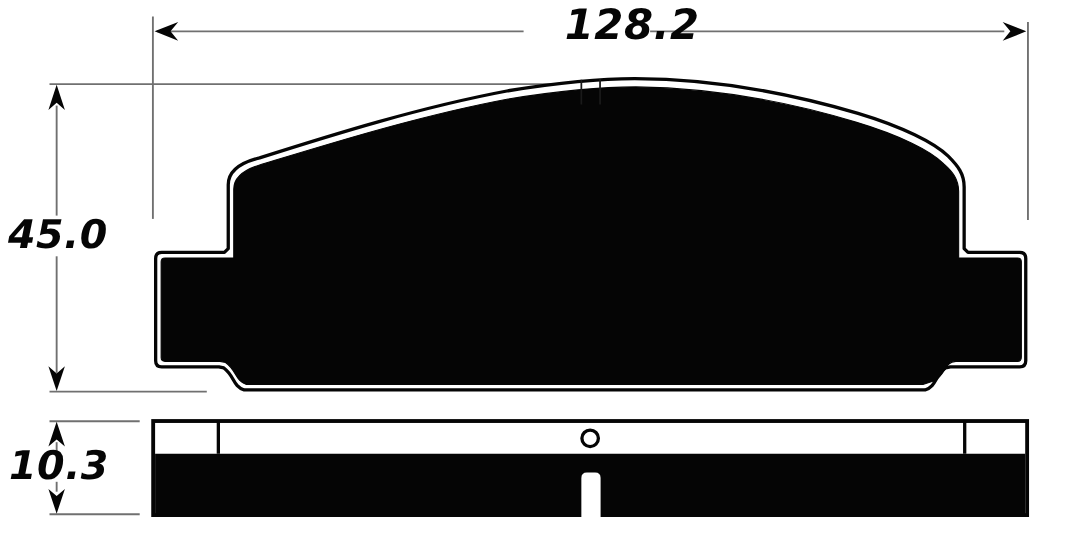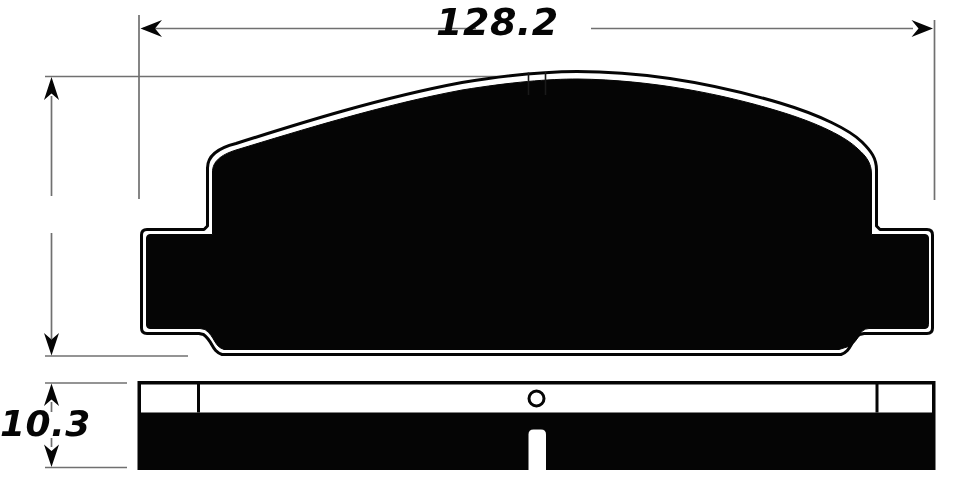--- a/index.html
+++ b/index.html
@@ -18,21 +18,21 @@
   .stage svg {
     position: absolute;
     left: 0;
     top: 0;
   }
   .dim-label {
     position: absolute;
     font-weight: bold;
     font-style: italic;
     color: #050505;
-    text-align: left;
+    text-align: right;
     line-height: 1;
     white-space: nowrap;
     letter-spacing: 0.5px;
   }
   .dim-label.w  { left: 436px; top: 3px;   width: 200px; font-size: 38px; }
   .dim-label.h  { left: 0px;   top: 196px; width: 98px;  font-size: 36px; }
   .dim-label.t  { left: 0px;   top: 406px; width: 99px;  font-size: 36px; }
 </style>
 </head>
 <body>
@@ -107,15 +107,16 @@
       <rect x="141" y="412.5" width="791" height="55.5" fill="#050505"></rect>
       <path d="M 528.5,472 L 528.5,434.5 Q 528.5,429.5 533.5,429.5
                L 541,429.5 Q 546,429.5 546,434.5 L 546,472 Z" fill="#ffffff"></path>
       <circle cx="536.5" cy="398.5" r="7.5" fill="#ffffff" stroke="#050505" stroke-width="3"></circle>
       <line x1="198.5" y1="383" x2="198.5" y2="412.5" stroke="#050505" stroke-width="3"></line>
       <line x1="877" y1="383" x2="877" y2="412.5" stroke="#050505" stroke-width="3"></line>
     </g>
   </svg>
 
   <div class="dim-label w">128.2</div>
+  <div class="dim-label h">45.0</div>
   <div class="dim-label t">10.3</div>
 
 </div>
 
 </body></html>

